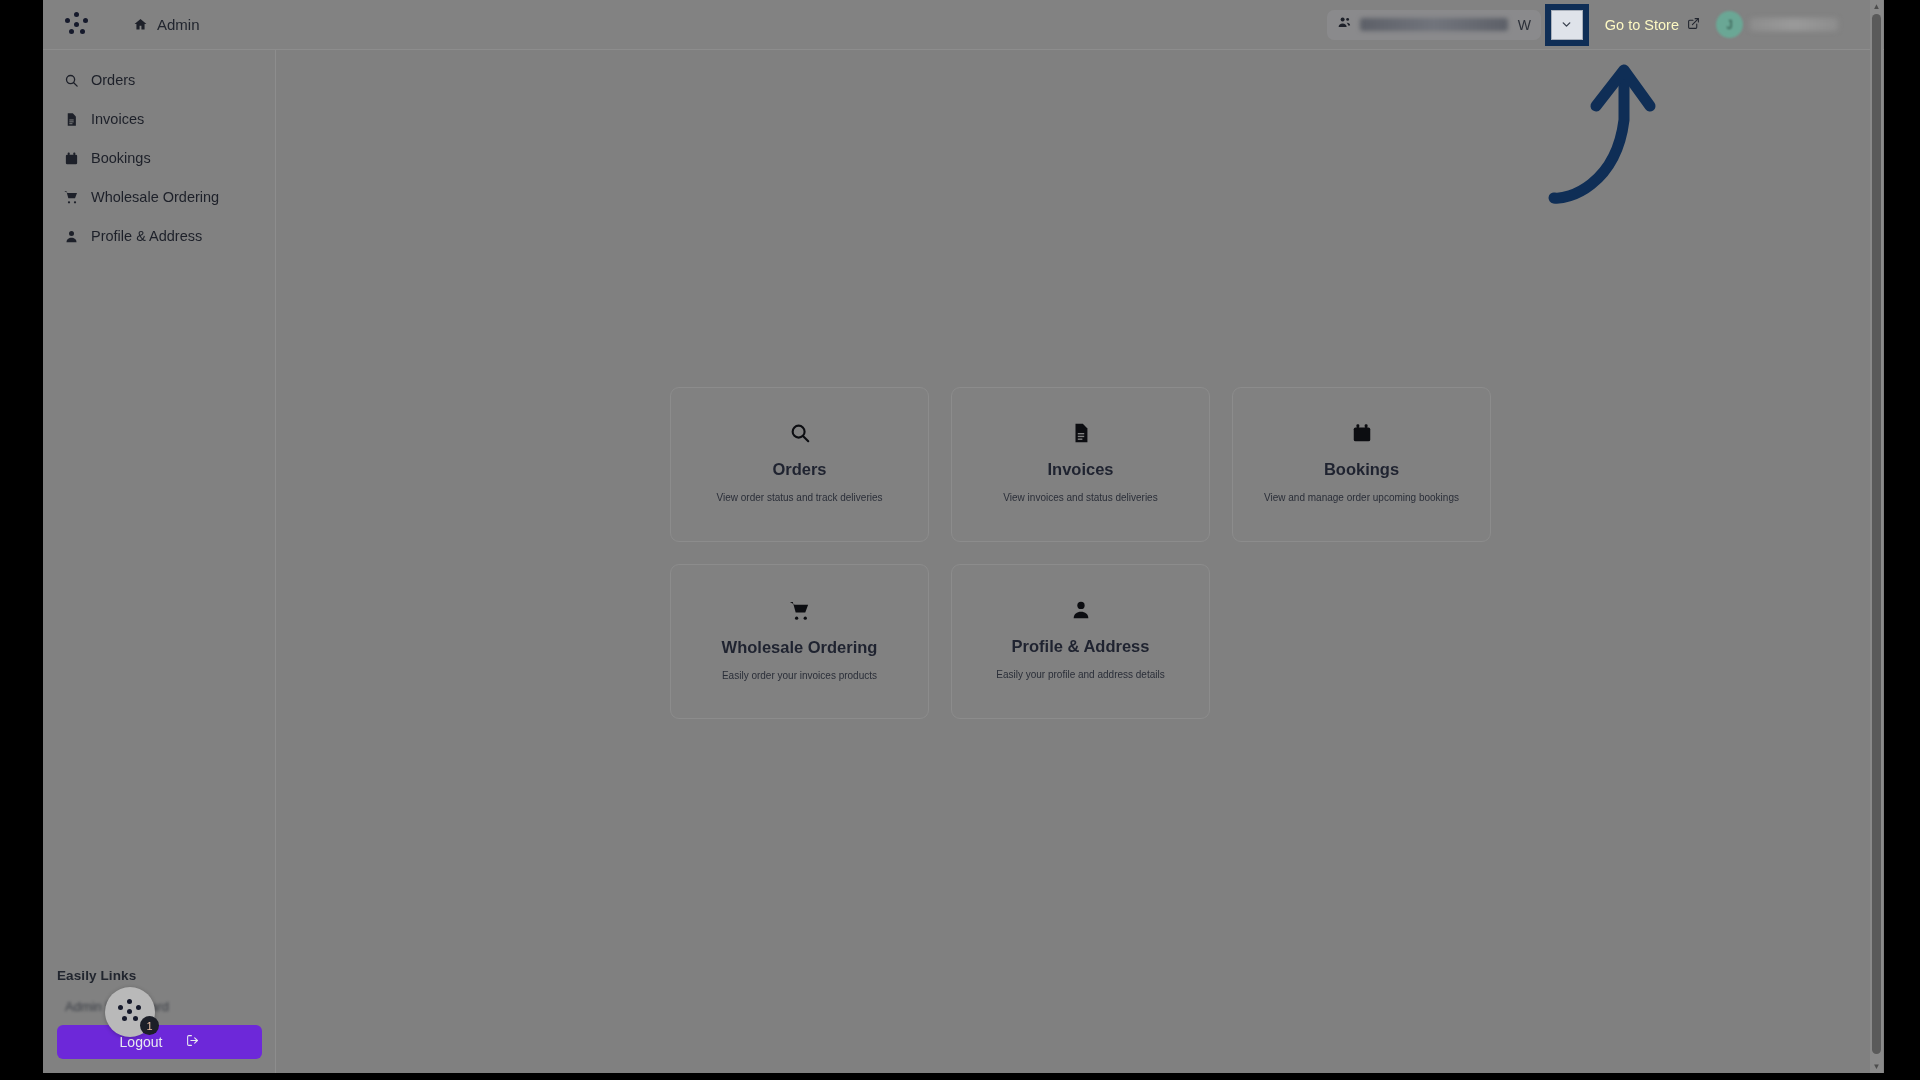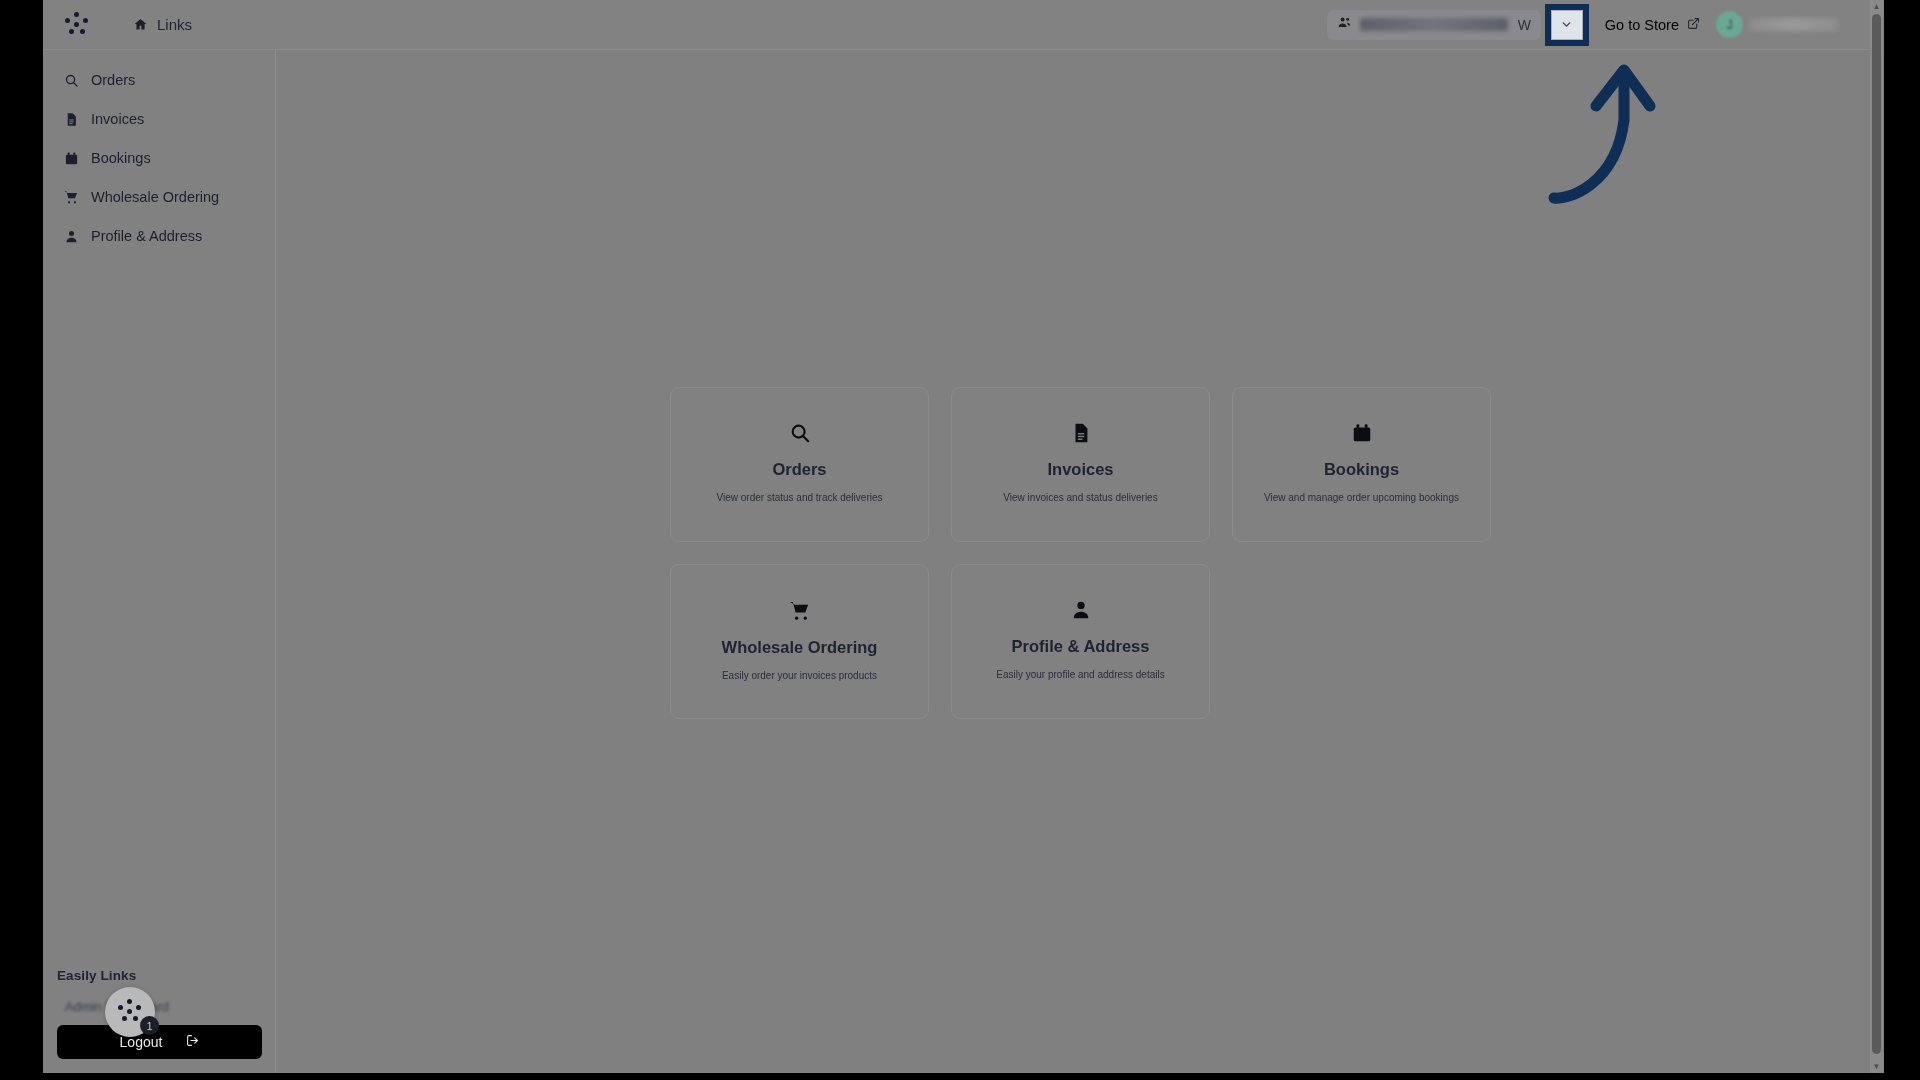--- a/index.html
+++ b/index.html
@@ -75,21 +75,21 @@
   #dropdown-btn {
     width: 100%; height: 100%;
     background: #dfe3ea;
     border: 1px solid #a9b0bb;
     display: flex; align-items: center; justify-content: center;
   }
   #dropdown-btn svg { display: block; }
 
   .store-link {
     display: flex; align-items: center; gap: 8px;
-    margin-left: 16px; font-size: 14.5px; color: #000000;
+    margin-left: 16px; font-size: 14.5px; color: #fef9c3;
     white-space: nowrap;
   }
 
   .avatar-group { display: flex; align-items: center; gap: 7px; margin-left: 16px; }
   .avatar {
     width: 27px; height: 27px; border-radius: 50%;
     background: #6aa795; color: #2e4f45;
     display: flex; align-items: center; justify-content: center;
     font-size: 12px; filter: blur(1.2px);
   }
@@ -126,21 +126,21 @@
   .admin-ghost {
     position: relative; height: 26px; margin-bottom: 2px;
   }
   .admin-ghost span {
     position:absolute; left: 8px; top: 2px;
     font-size: 13px; color: #2b2f38; filter: blur(1.6px); opacity:.85;
     white-space: nowrap;
   }
   #logout-btn {
     height: 34px; width: 100%;
-    background: #000000; border-radius: 6px;
+    background: #6d28d9; border-radius: 6px;
     color: #e7eaf0; font-size: 14px;
     display: flex; align-items: center; justify-content: center; gap: 24px;
   }
 
   
   #launcher {
     position: absolute; left: 62px; bottom: 36px;
     width: 50px; height: 50px; border-radius: 50%;
     background: #b9b9b9;
     display: flex; align-items: center; justify-content: center;
@@ -216,21 +216,21 @@
           <i class="d5"></i>
       </div>
     </div>
 
     <div class="home-link">
       <span>
         <svg width="15" height="15" viewBox="0 0 24 24" fill="#1d2029">
           <path d="M12 3 2.5 11h3v9h5v-6h3v6h5v-9h3L12 3z"></path>
         </svg>
       </span>
-      <span>Links</span>
+      <span>Admin</span>
     </div>
 
     <div class="topbar-right">
 
       <div class="customer-pill">
         <span>
           <svg width="15" height="15" viewBox="0 0 24 24" fill="#1d2029">
             <circle cx="9" cy="7" r="3.2"></circle>
             <path d="M2.6 19c0-3.4 2.9-5.4 6.4-5.4s6.4 2 6.4 5.4H2.6z"></path>
             <circle cx="17" cy="7" r="2.3"></circle>

